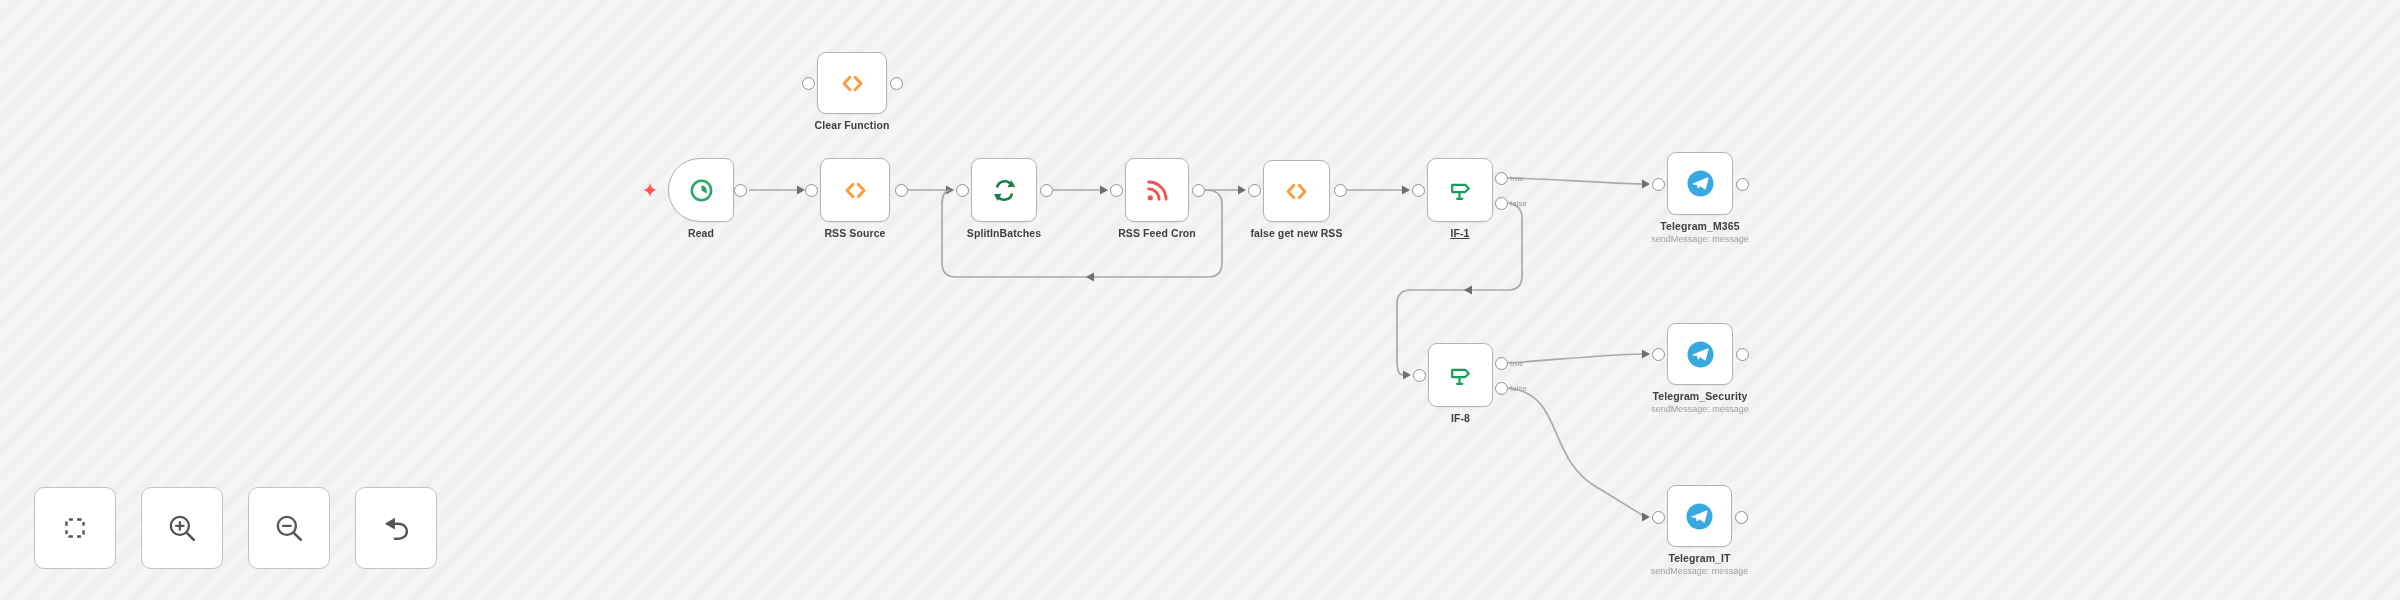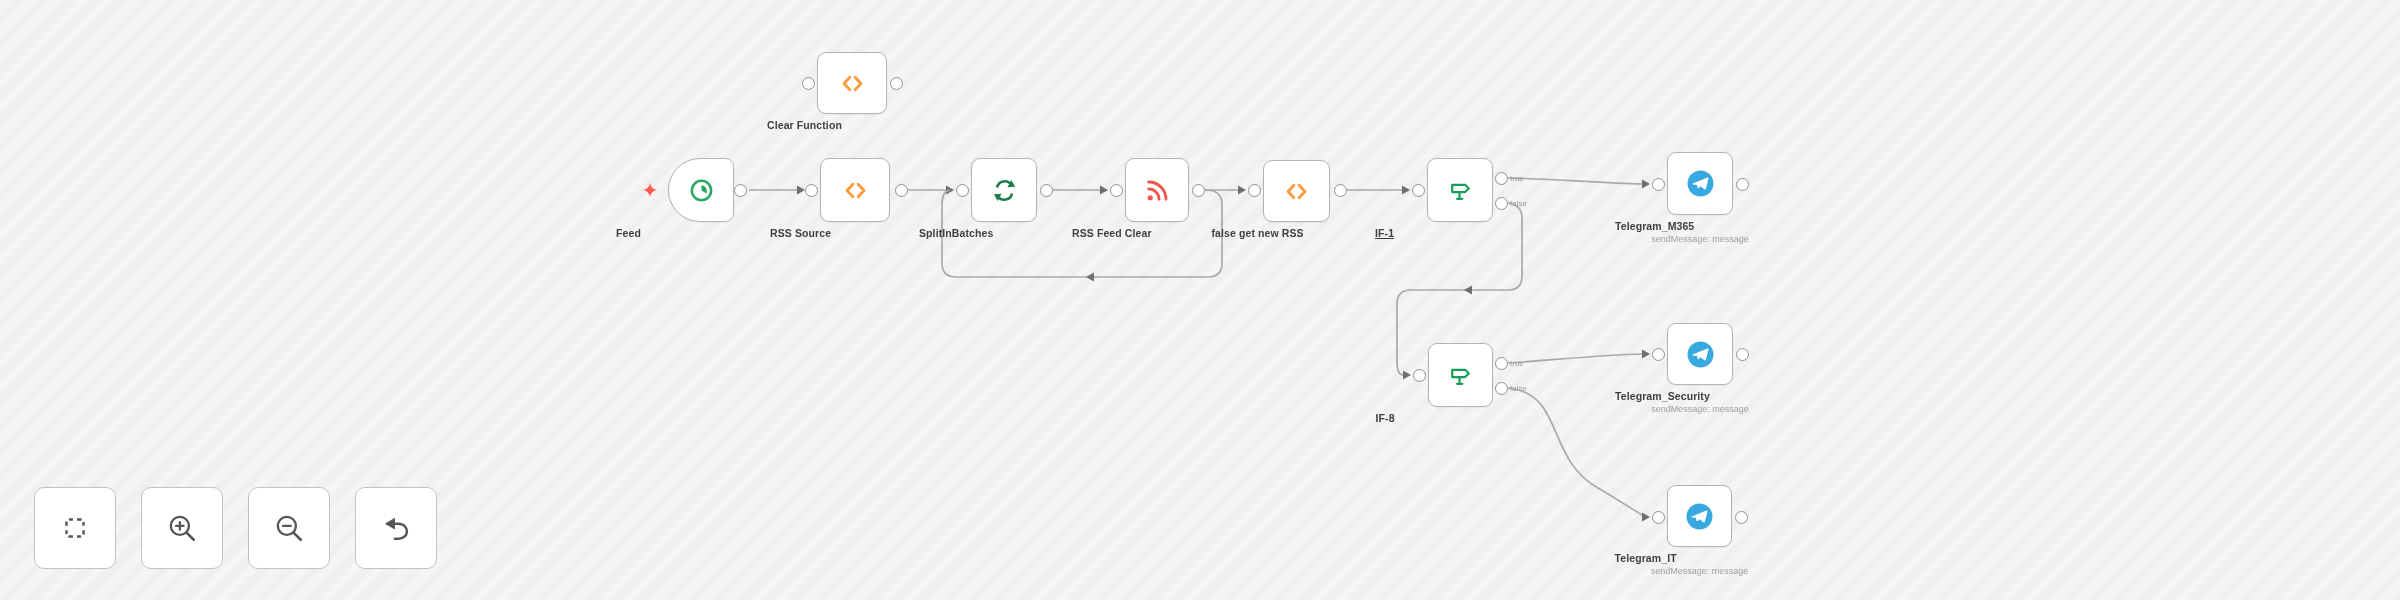--- a/index.html
+++ b/index.html
@@ -34,21 +34,21 @@
     display: flex; align-items: center; justify-content: center;
     box-sizing: border-box;
     z-index: 2;
     cursor: pointer;
   }
   .node.trigger { border-radius: 34px 9px 9px 34px; }
   .node-icon { display: flex; align-items: center; justify-content: center; }
   .node-label {
     position: absolute;
     width: 170px;
-    text-align: left;
+    text-align: center;
     font-size: 10.5px;
     font-weight: 700;
     color: #3f3f3f;
     z-index: 2;
     letter-spacing: 0.1px;
   }
   .node-subtitle {
     position: absolute;
     width: 190px;
     text-align: center;
@@ -133,21 +133,21 @@
       <span class="port" style="left: 801.5px; top: 76.5px;"></span>
       <span class="port" style="left: 889.5px; top: 76.5px;"></span>
       <div class="node trigger" style="left: 668px; top: 158px; width: 66px; height: 64px;">
         <span class="node-icon" style="color: rgb(42, 167, 99);">
           <svg viewBox="0 0 26 26" width="27" height="27">
             <circle cx="13" cy="13" r="9.3" fill="none" stroke="currentColor" stroke-width="2.4"></circle>
             <path d="M13 13 L13 7.9 A5.8 5.8 0 0 1 17.8 15.8 Z" fill="currentColor"></path>
           </svg>
         </span>
       </div>
-      <div class="node-label" style="left: 616px; top: 227px;">Feed</div>
+      <div class="node-label" style="left: 616px; top: 227px;">Read</div>
       <span class="node-badge" style="left: 643px; top: 183px; color: rgb(255, 90, 80);"><svg viewBox="0 0 14 14" width="14" height="14">
           <path d="M7 0 C7.7 4 10 6.3 14 7 C10 7.7 7.7 10 7 14 C6.3 10 4 7.7 0 7 C4 6.3 6.3 4 7 0 Z" fill="currentColor"></path>
         </svg></span>
       <span class="port" style="left: 733.5px; top: 183.5px;"></span>
       <div class="node" style="left: 820px; top: 158px; width: 70px; height: 64px;">
         <span class="node-icon" style="color: rgb(255, 154, 60);">
           <svg viewBox="0 0 26 26" width="27" height="27">
             <path d="M10.5 7 L4.8 13 L10.5 19" fill="none" stroke="currentColor" stroke-width="2.7" stroke-linecap="round" stroke-linejoin="round"></path>
             <path d="M15.5 7 L21.2 13 L15.5 19" fill="none" stroke="currentColor" stroke-width="2.7" stroke-linecap="round" stroke-linejoin="round"></path>
           </svg>
@@ -171,21 +171,21 @@
       <span class="port" style="left: 1039.5px; top: 183.5px;"></span>
       <div class="node" style="left: 1125px; top: 158px; width: 64px; height: 64px;">
         <span class="node-icon" style="color: rgb(240, 84, 76);">
           <svg viewBox="0 0 26 26" width="27" height="27">
             <circle cx="6" cy="20" r="2.5" fill="currentColor"></circle>
             <path d="M4.5 11.5 A10 10 0 0 1 14.5 21.5" fill="none" stroke="currentColor" stroke-width="2.7" stroke-linecap="round"></path>
             <path d="M4.5 4.8 A16.7 16.7 0 0 1 21.2 21.5" fill="none" stroke="currentColor" stroke-width="2.7" stroke-linecap="round"></path>
           </svg>
         </span>
       </div>
-      <div class="node-label" style="left: 1072px; top: 227px;">RSS Feed Clear</div>
+      <div class="node-label" style="left: 1072px; top: 227px;">RSS Feed Cron</div>
       <span class="port" style="left: 1109.5px; top: 183.5px;"></span>
       <span class="port" style="left: 1191.5px; top: 183.5px;"></span>
       <div class="node" style="left: 1263px; top: 160px; width: 67px; height: 62px;">
         <span class="node-icon" style="color: rgb(255, 154, 60);">
           <svg viewBox="0 0 26 26" width="27" height="27">
             <path d="M10.5 7 L4.8 13 L10.5 19" fill="none" stroke="currentColor" stroke-width="2.7" stroke-linecap="round" stroke-linejoin="round"></path>
             <path d="M15.5 7 L21.2 13 L15.5 19" fill="none" stroke="currentColor" stroke-width="2.7" stroke-linecap="round" stroke-linejoin="round"></path>
           </svg>
         </span>
       </div>

